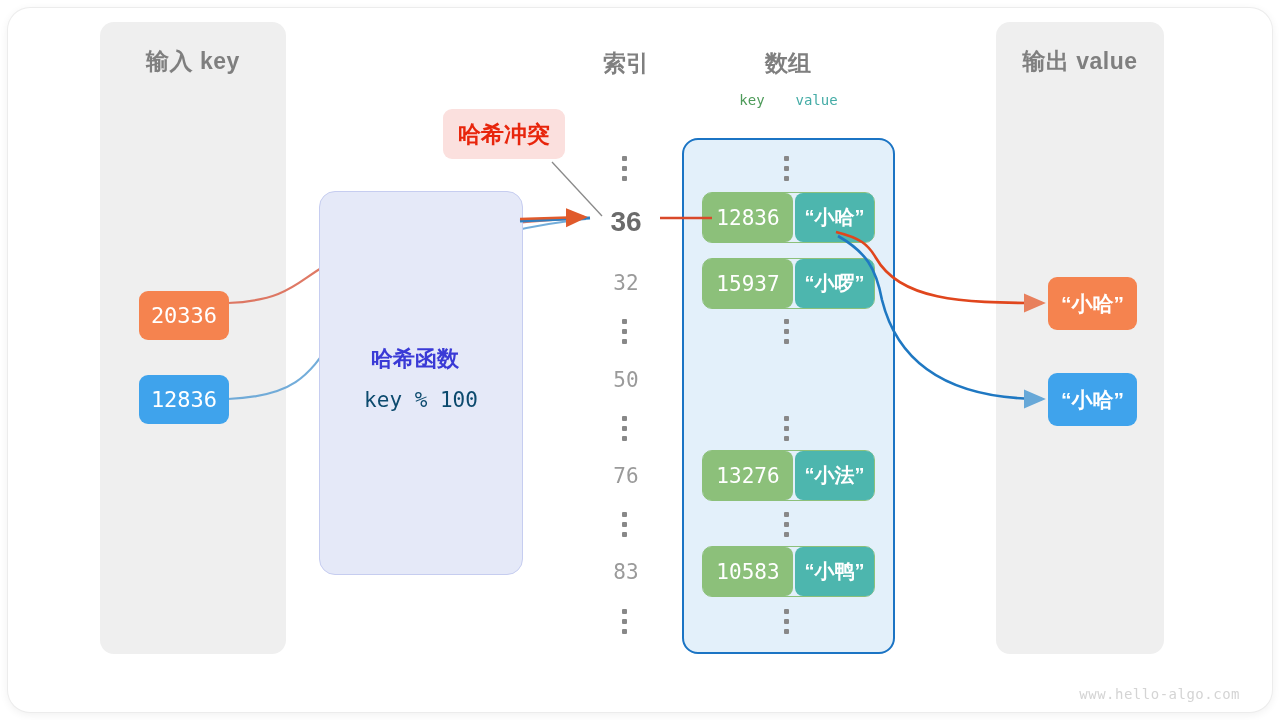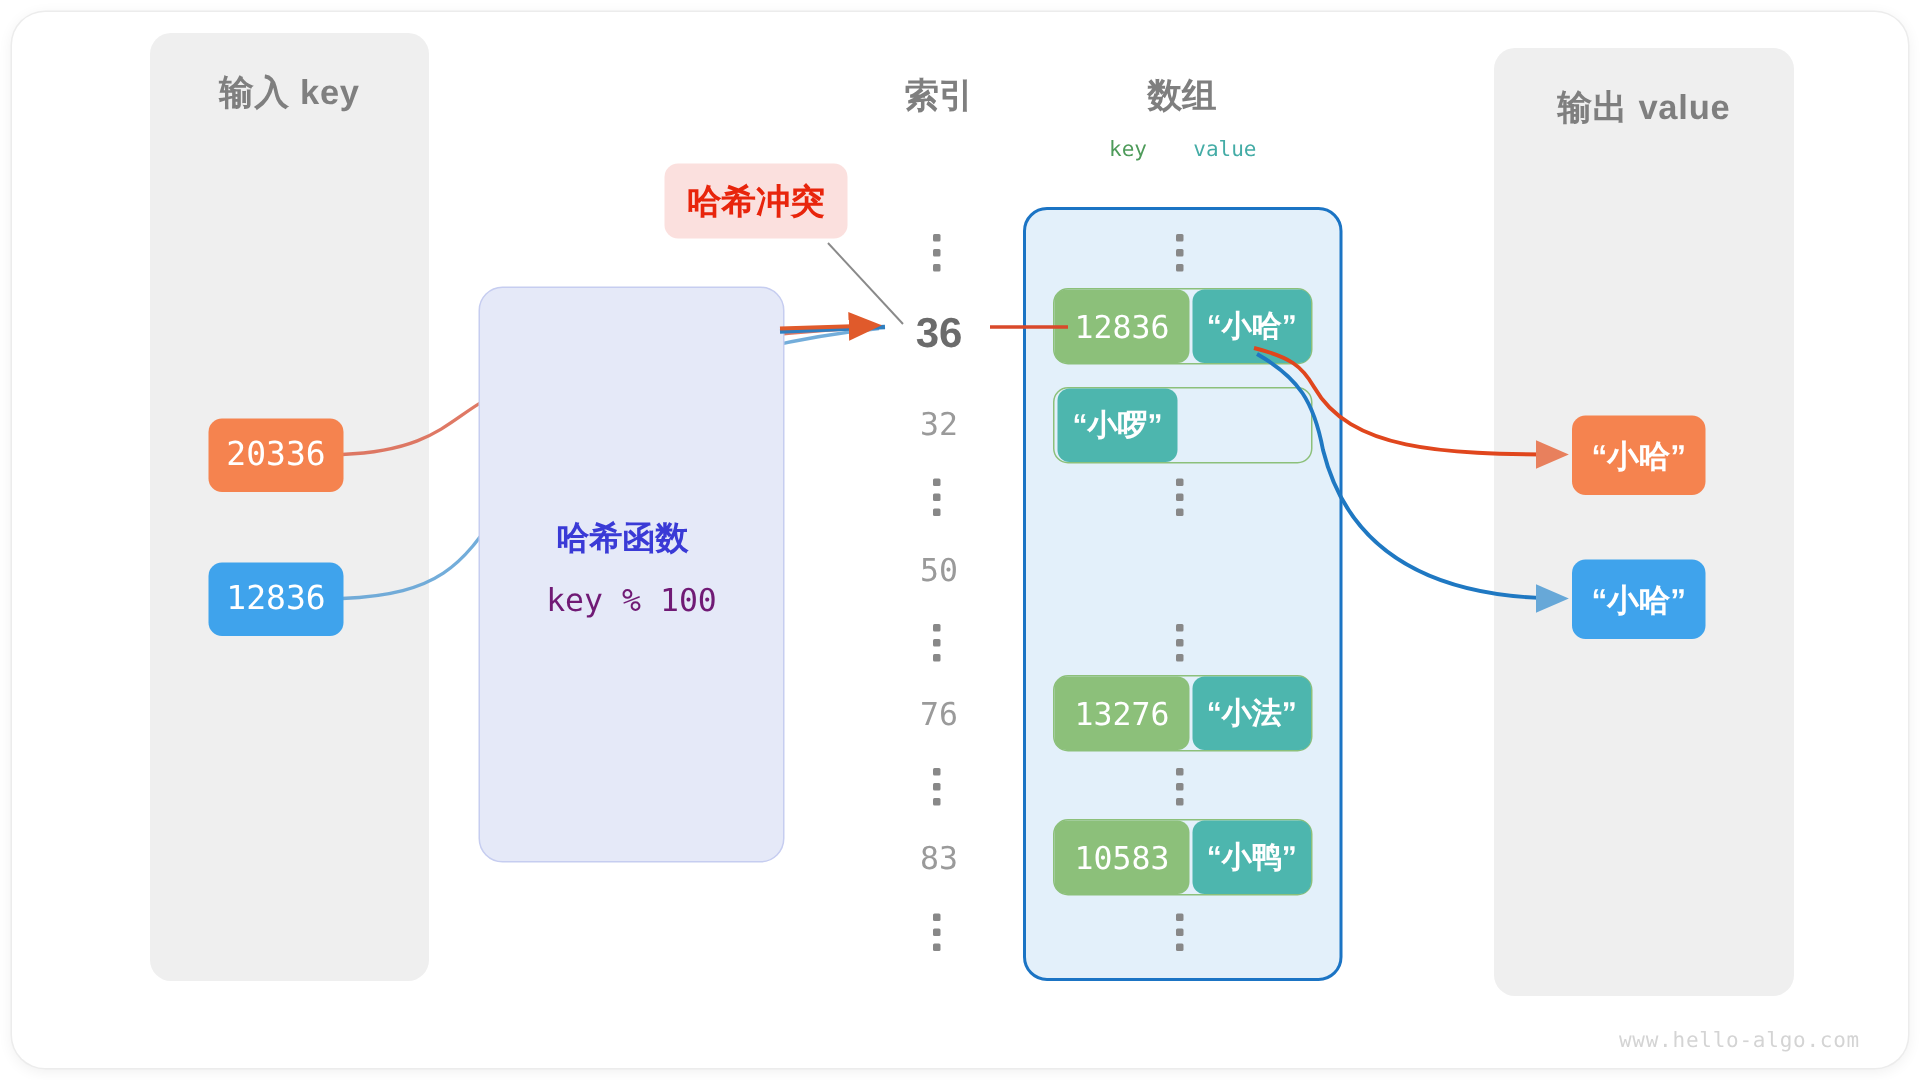--- a/index.html
+++ b/index.html
@@ -59,35 +59,35 @@
     font-size: 22px;
     font-weight: bold;
     color: #3a3ad6;
   }
   .hashbox .hb-formula {
     position: absolute;
     top: 196px; left: 0; right: 0;
     text-align: center;
     font-size: 21px;
     font-family: "DejaVu Sans Mono", "Liberation Mono", monospace;
-    color: #701a75;
+    color: #0c4a6e;
   }
   
   .chip {
     position: absolute;
     border-radius: 9px;
     color: #ffffff;
     font-size: 22px;
     font-family: "DejaVu Sans Mono", "Liberation Mono", monospace;
     display: flex;
     align-items: center;
     justify-content: center;
     z-index: 6;
   }
-  .chip.orange { background: #f5834f; }
+  .chip.orange { background: #f5834f; margin-top: 12px; }
   .chip.blue   { background: #3fa3ec; }
   
   .outchip {
     position: absolute;
     border-radius: 9px;
     color: #ffffff;
     font-size: 21px;
     font-weight: bold;
     display: flex;
     align-items: center;
@@ -242,21 +242,21 @@
 
     <path d="M 228,303 C 300,300 300,272 345,257 C 420,233 500,222 586,218" fill="none" stroke="#d9614a" stroke-width="2.2" opacity="0.85"></path>
 
     <path d="M 228,399 C 300,396 310,372 340,330 C 395,255 500,228 586,219" fill="none" stroke="#5a9fd4" stroke-width="2.2" opacity="0.85"></path>
   </svg>
 
   <div class="panel" style="left:100px; top:22px; width:186px; height:632px;">
     <div class="panel-title">输入 key</div>
   </div>
 
-  <div class="panel" style="left:996px; top:32px; width:200px; height:632px;">
+  <div class="panel" style="left:996px; top:22px; width:168px; height:632px;">
     <div class="panel-title">输出 value</div>
   </div>
 
   <div class="hashbox">
     <div class="hb-title">哈希函数</div>
     <div class="hb-formula">key % 100</div>
   </div>
 
   <div class="chip orange" style="left:139px; top:279px; width:90px; height:49px;">
     <span>20336</span>
@@ -337,20 +337,21 @@
       <i></i>
       <i></i>
     </div>
 
   <div class="pair" style="left:702px; top:192px;">
     <div class="k">12836</div>
     <div class="v">“小哈”</div>
   </div>
 
   <div class="pair" style="left:702px; top:258px;">
+    <div class="k">15937</div>
     <div class="v">“小啰”</div>
   </div>
 
   <div class="vdots" style="left:784px; top:319px;">
       <i></i>
       <i></i>
       <i></i>
     </div>
 
 

